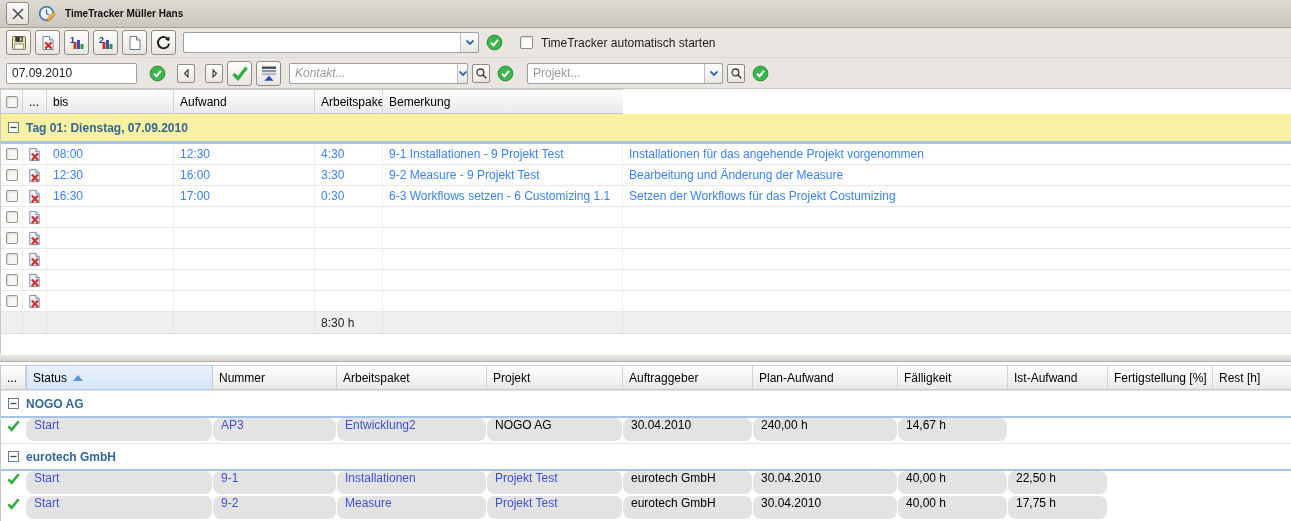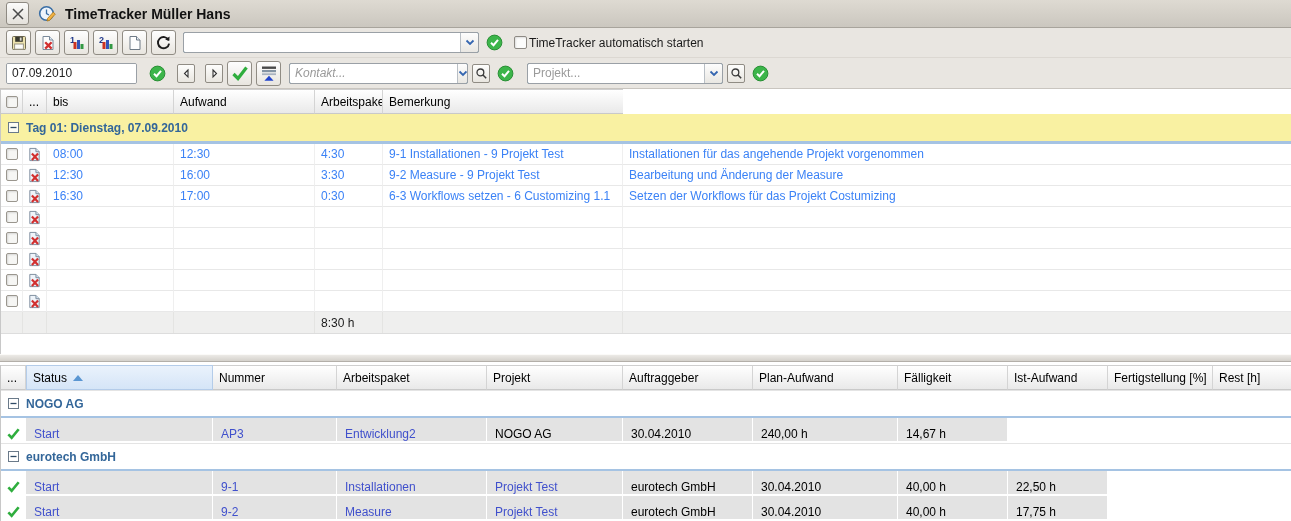--- a/index.html
+++ b/index.html
@@ -19,21 +19,21 @@
     background: linear-gradient(#dedad2, #cbc7bf);
     border-bottom:1px solid #a8a49c;
     display:flex; align-items:center; gap:8px; padding:0 6px;
   }
   .chrome-btn {
     width:23px; height:23px; border:1px solid #8e8a82; border-radius:3px;
     background: linear-gradient(#fbfbfa,#e4e1db);
     display:flex; align-items:center; justify-content:center; cursor:pointer; padding:0;
   }
   .titlebar .app-ico { width:20px; height:20px; display:flex; align-items:center; justify-content:center; }
-  .titlebar .title { font-weight:bold; font-size:14px; color:#111; }
+  .titlebar .title { font-weight:bold; font-size:10px; color:#111; }
 
   
   .toolbar {
     background:#e9e6e1;
     display:flex; align-items:center; gap:4px; padding:0 6px;
   }
   .toolbar1 { height:30px; flex:0 0 30px; border-bottom:1px solid #dcd8d2; }
   .toolbar2 { height:31px; flex:0 0 31px; border-bottom:1px solid #c9c5bf; }
   .tbtn {
     width:25px; height:25px; border:1px solid #908c84; border-radius:3px;
@@ -50,21 +50,21 @@
   .combo input {
     border:none; outline:none; font-family:"Liberation Sans",sans-serif; font-size:12px;
     padding:0 5px; color:#222; background:#fff;
   }
   .combo input::placeholder { color:#9a9a9a; }
   .combo .arrowbtn {
     width:18px; border:none; border-left:1px solid #b9bfc5; cursor:pointer;
     background: linear-gradient(#fdfdfd,#e9e7e2);
     display:flex; align-items:center; justify-content:center; padding:0;
   }
-  .chkwrap { display:flex; align-items:center; gap:2px; margin-left:4px; cursor:pointer; }
+  .chkwrap { display:flex; align-items:center; gap:8px; margin-left:10px; cursor:pointer; }
   .chkbox {
     width:13px; height:13px; border:1px solid #8e8a84; background:#fcfcfb; border-radius:2px;
     box-shadow: inset 1px 1px 2px rgba(0,0,0,.12);
   }
 
   
   .hcell {
     background: linear-gradient(#ffffff, #e9e9e9);
     border-right:1px solid #d4d4d4; border-top:1px solid #cfcfcf; border-bottom:1px solid #c9c9c9;
     display:flex; align-items:center; padding-left:6px; color:#000; cursor:pointer;
@@ -115,22 +115,22 @@
   .tk-grid { display:grid; grid-template-columns: 25px 187px 124px 150px 136px 130px 145px 110px 100px 105px 1fr; }
   .tk-head { height:25px; flex:0 0 25px; }
   .tk-group {
     height:26px; flex:0 0 26px; background:#fff;
     display:flex; align-items:center; gap:7px; padding-left:7px;
     color:#336699; font-weight:bold; border-top:1px solid #e4e4e4;
   }
   .tk-blue { height:2px; flex:0 0 2px; background:#a5c3e3; }
   .tk-row { height:23px; flex:0 0 23px; margin-bottom:2px; }
   .tk-row .c {
-    background:#e3e3e3; display:flex; align-items:flex-end; padding-left:8px;
-    border-right:1px solid #fff; white-space:nowrap; overflow:hidden; color:#000;
+    background:#e3e3e3; display:flex; align-items:flex-start; padding-left:8px;
+    border-right:1px solid #fff; white-space:nowrap; overflow:hidden; color:#000;border-radius:8px;
   }
   .tk-row .c.white { background:#fff; }
   .tk-row .ic { background:#fff; justify-content:center; padding-left:0; }
   .link { color:#4050cc; cursor:pointer; }
   .collapse-ico { cursor:pointer; display:flex; align-items:center; }
   svg { display:block; }
 </style>
 </head>
 <body>
 

